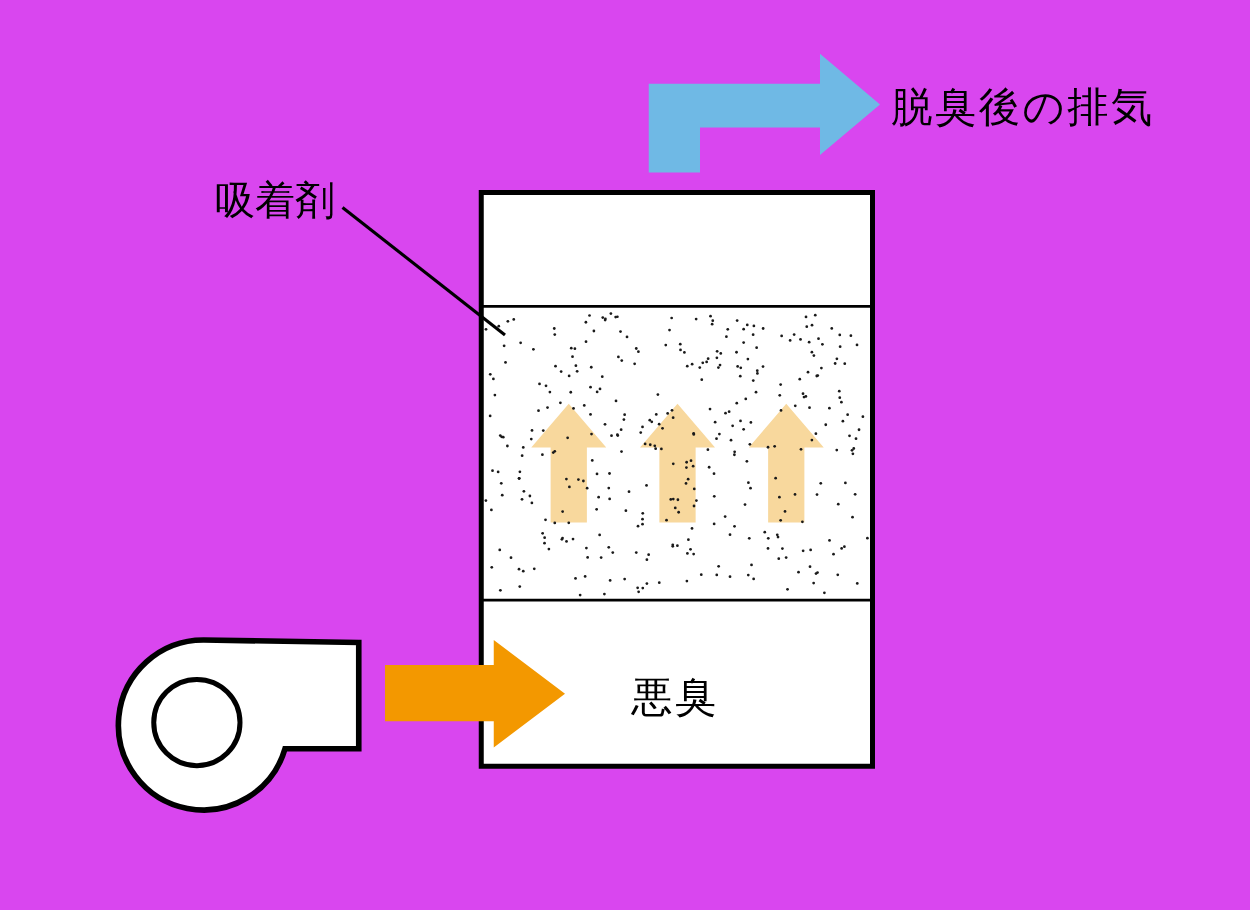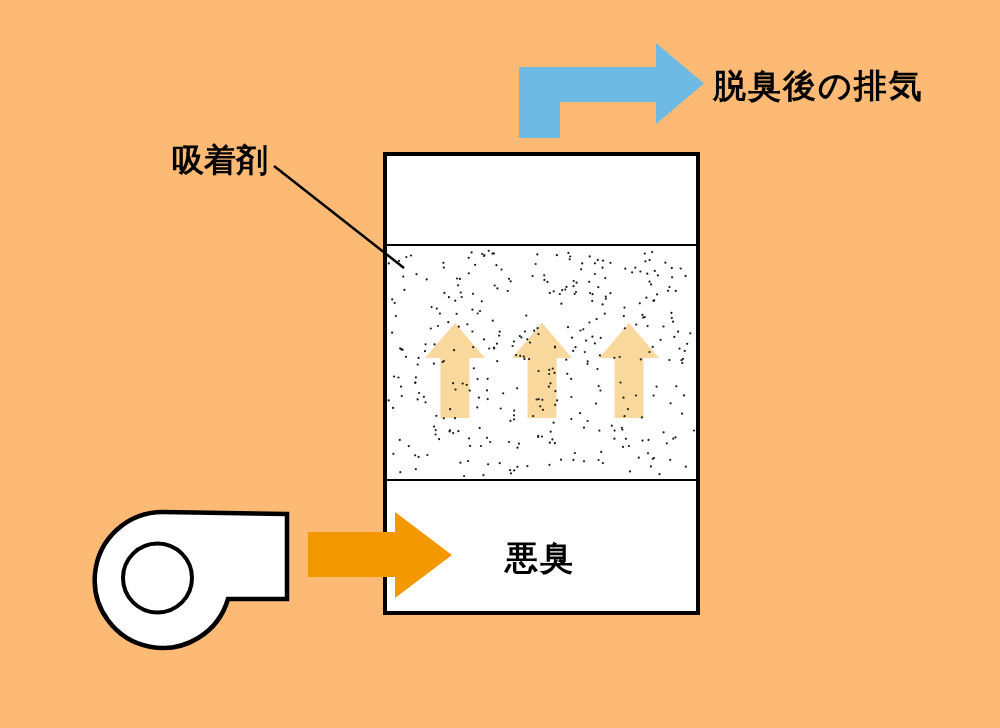--- a/index.html
+++ b/index.html
@@ -4,24 +4,23 @@
 <style>
   html, body {
     margin: 0;
     padding: 0;
     background: #ffffff;
   }
   .stage {
     position: relative;
     width: 1000px;
     height: 728px;
-    background: #fdba74;
+    background: #d946ef;
     overflow: hidden;
     font-family: "Liberation Sans", sans-serif;
-    font-weight: bold;
   }
   svg text {
     font-family: "Liberation Sans", sans-serif;
     fill: #000000;
   }
   .label-large {
     font-size: 33px;
     letter-spacing: 2px;
   }
   .label-med {

